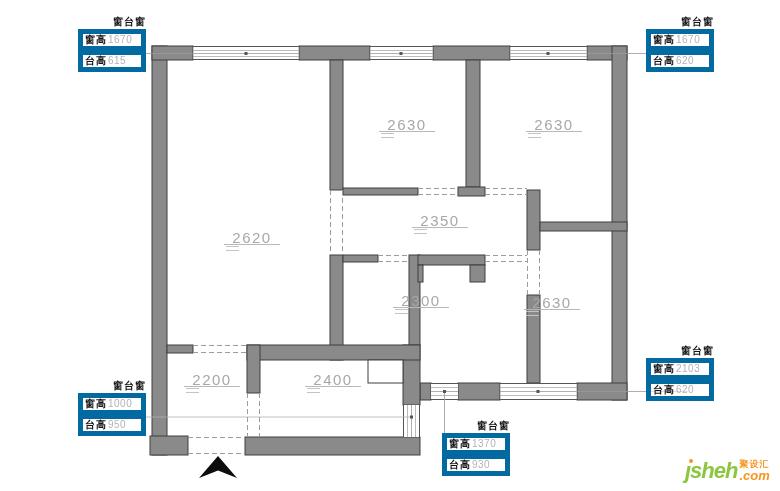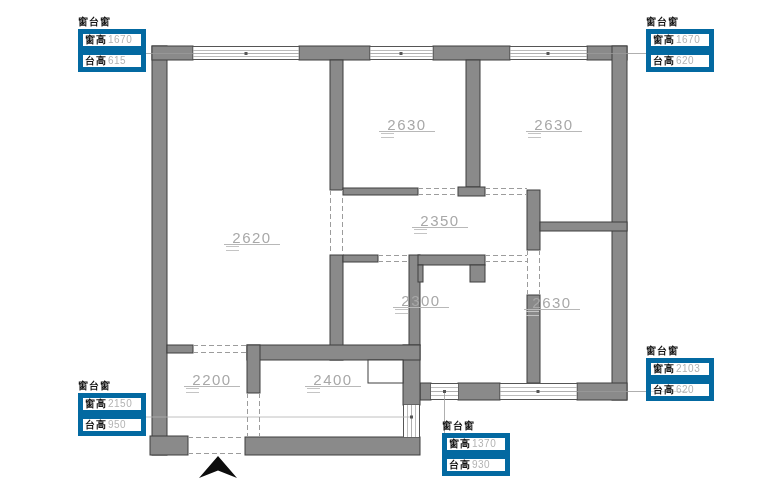--- a/index.html
+++ b/index.html
@@ -2,21 +2,21 @@
 <html><head>
 <meta charset="utf-8">
 <style>
   html,body{margin:0;padding:0;background:#fff;}
   .stage{position:relative;width:780px;height:491px;background:#ffffff;overflow:hidden;
          font-family:"Liberation Sans",sans-serif;}
   .plan-svg{position:absolute;left:0;top:0;}
 
   
   .wlabel{position:absolute;font-size:10px;line-height:12px;}
-  .wl-title{font-weight:bold;color:#141414;margin-bottom:2px;letter-spacing:1px;}
+  .wl-title{font-weight:bold;color:#141414;margin-bottom:2px;letter-spacing:1px;text-align:right;}
   .wl-row{width:54px;height:12px;border:5px solid #0369a1;margin-top:-1px;
           display:flex;align-items:center;padding:0 2px;background:rgba(255,255,255,.6);}
   .wl-key{font-weight:bold;color:#141414;letter-spacing:1px;}
   .wl-val{color:#b3b3b3;margin-left:1px;letter-spacing:.5px;}
 
   
   .dim{position:absolute;width:56px;text-align:center;color:#a8a8a8;
        font-size:15px;line-height:13px;letter-spacing:1.5px;}
   .dim-line{border-top:1px solid #b8b8b8;margin-top:0;}
   .dim-sq{width:13px;height:3px;margin:1px 0 0 2px;
@@ -163,21 +163,21 @@
     <div class="wl-row">
         <span class="wl-key">台高</span>
         <span class="wl-val">620</span>
       </div>
   </div>
 
   <div class="wlabel" style="left:78px;top:380px">
     <div class="wl-title">窗台窗</div>
     <div class="wl-row">
         <span class="wl-key">窗高</span>
-        <span class="wl-val">2150</span>
+        <span class="wl-val">1000</span>
       </div>
     <div class="wl-row">
         <span class="wl-key">台高</span>
         <span class="wl-val">950</span>
       </div>
   </div>
 
   <div class="wlabel" style="left:442px;top:420px">
     <div class="wl-title">窗台窗</div>
     <div class="wl-row">
@@ -224,14 +224,17 @@
     <div class="dim-v">2200</div>
     <div class="dim-line"></div>
     <div class="dim-sq"></div>
   </div>
   <div class="dim" style="left:305px;top:373px">
     <div class="dim-v">2400</div>
     <div class="dim-line"></div>
     <div class="dim-sq"></div>
   </div>
 
+  <div class="logo">
+    <span class="logo-main"><i class="jdot"></i><span>ȷsheh</span></span><span class="logo-side"><span class="logo-cn">聚设汇</span><span class="logo-com">.com</span></span>
+  </div>
 
 </div>
 
 </body></html>

